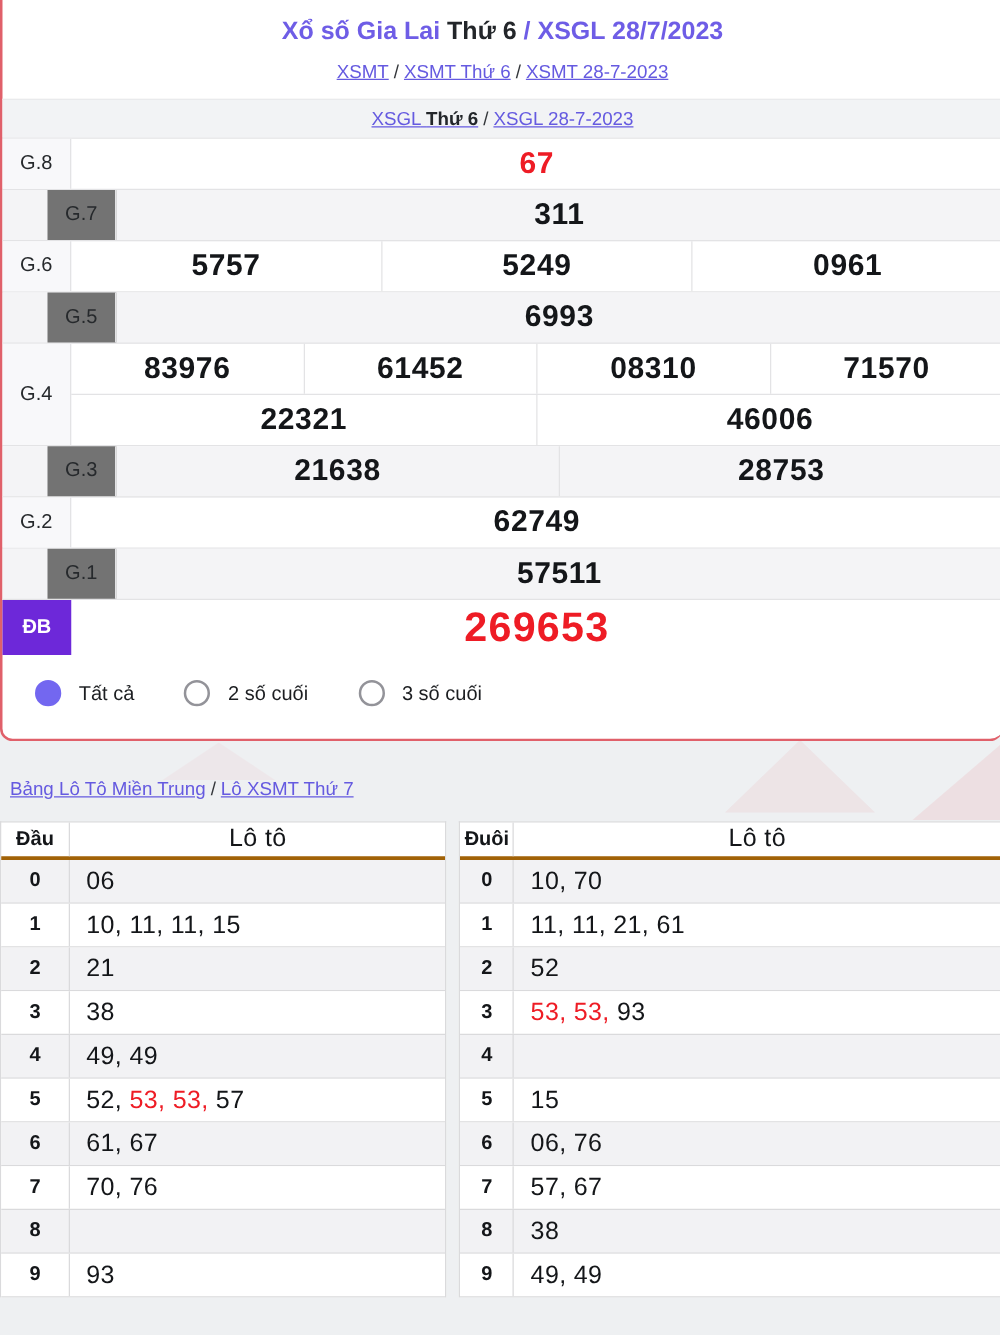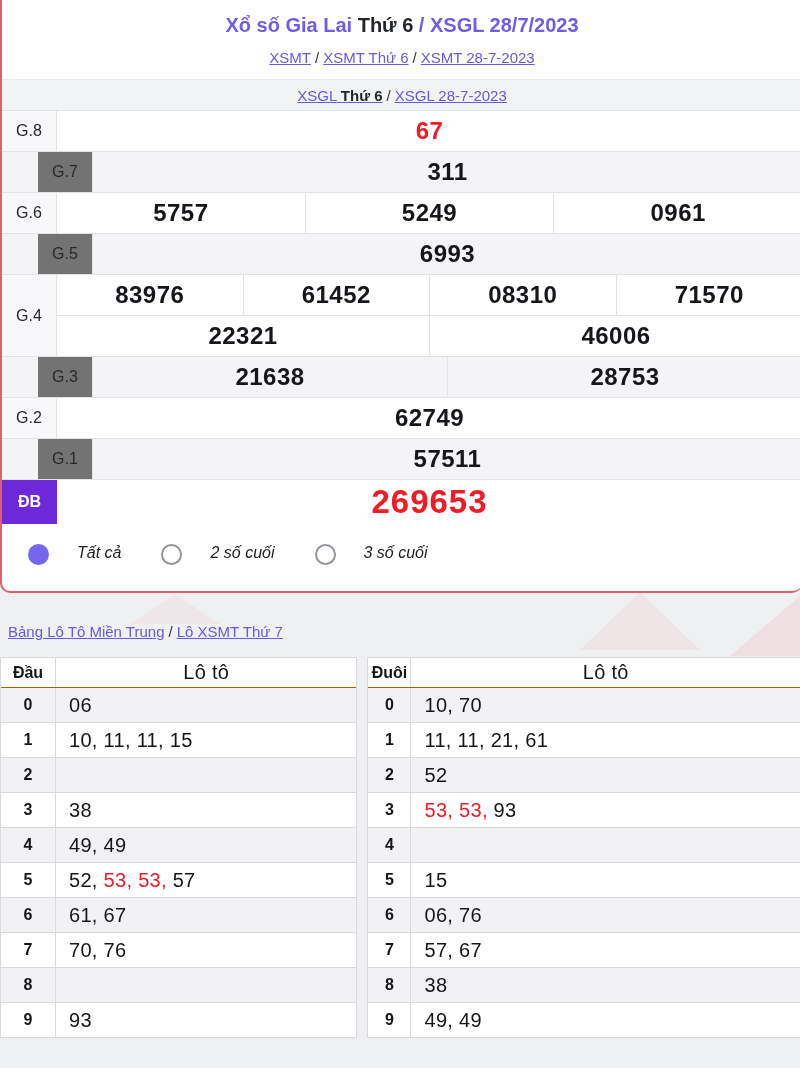--- a/index.html
+++ b/index.html
@@ -49,21 +49,21 @@
   .pcell{
     flex:1; display:flex; align-items:center; justify-content:center;
     font-weight:bold; font-size:24px; color:#141619; letter-spacing:.5px;
   }
   .pcell + .pcell{ border-left:1px solid #e3e3e5; }
   .pcell.red{ color:#ee1c25; }
   .prow.db .pcell{ font-size:33px; color:#ee1c25; letter-spacing:1px; }
 
   
   .filters{ display:flex; align-items:center; padding:20px 0 26px 26px; gap:40px; }
-  .filter{ display:flex; align-items:flex-start; gap:28px; cursor:pointer;font-style:italic; }
+  .filter{ display:flex; align-items:flex-end; gap:14px; cursor:pointer; }
   .radio{ width:21px; height:21px; border-radius:50%; border:2px solid #939399; background:#fff; }
   .radio.selected{ background:#7367f0; border-color:#7367f0; }
   .filter-label{ font-size:16px; color:#1c1e21; }
 
   
   .watermark{ position:absolute; pointer-events:none; z-index:1; }
   .wm-tri1{ left:580px; top:592px; width:0; height:0;
     border-left:60px solid transparent; border-right:60px solid transparent;
     border-bottom:58px solid rgba(232,76,89,.07); }
   .wm-tri2{ left:730px; top:596px; width:0; height:0;
@@ -73,21 +73,21 @@
     border-left:45px solid transparent; border-right:45px solid transparent;
     border-bottom:30px solid rgba(232,76,89,.05); }
 
   
   .loto-links{ margin:30px 0 0 8px; font-size:15px; position:relative; z-index:2; }
   .loto-links a{ color:#655ae0; text-decoration:underline; }
   .loto-wrap{ display:flex; margin-top:17px; gap:10px; position:relative; z-index:2; }
   .ltable{ background:#fff; border:1px solid #dadadc; border-bottom:none; }
   .ltable.left{ width:390px; }
   .ltable.right{ width:472px; border-right:none; }
-  .lhead{ display:flex; height:30px; font-weight:bold; font-size:16px; color:#23262a; border-bottom:1px solid #a16207; }
+  .lhead{ display:flex; height:30px; font-weight:bold; font-size:16px; color:#23262a; border-bottom:3px solid #a16207; }
   .lhead .lkey{ font-weight:bold; }
   .lrow{ display:flex; height:35px; border-bottom:1px solid #dadadc; background:#fff; }
   .lrow.stripe{ background:#f2f2f4; }
   .lkey{
     flex:0 0 55px; width:55px; display:flex; align-items:center; justify-content:center;
     font-weight:bold; font-size:16px; color:#141619; border-right:1px solid #dadadc;
   }
   .ltable.right .lkey{ flex:0 0 43px; width:43px; }
   .lval{
     flex:1; display:flex; align-items:center; padding-left:13px;
@@ -233,20 +233,21 @@
       <div class="lrow stripe">
         <div class="lkey">0</div>
         <div class="lval"><span>06</span></div>
       </div>
       <div class="lrow">
         <div class="lkey">1</div>
         <div class="lval"><span>10, </span><span>11, </span><span>11, </span><span>15</span></div>
       </div>
       <div class="lrow stripe">
         <div class="lkey">2</div>
+        <div class="lval"><span>21</span></div>
       </div>
       <div class="lrow">
         <div class="lkey">3</div>
         <div class="lval"><span>38</span></div>
       </div>
       <div class="lrow stripe">
         <div class="lkey">4</div>
         <div class="lval"><span>49, </span><span>49</span></div>
       </div>
       <div class="lrow">

